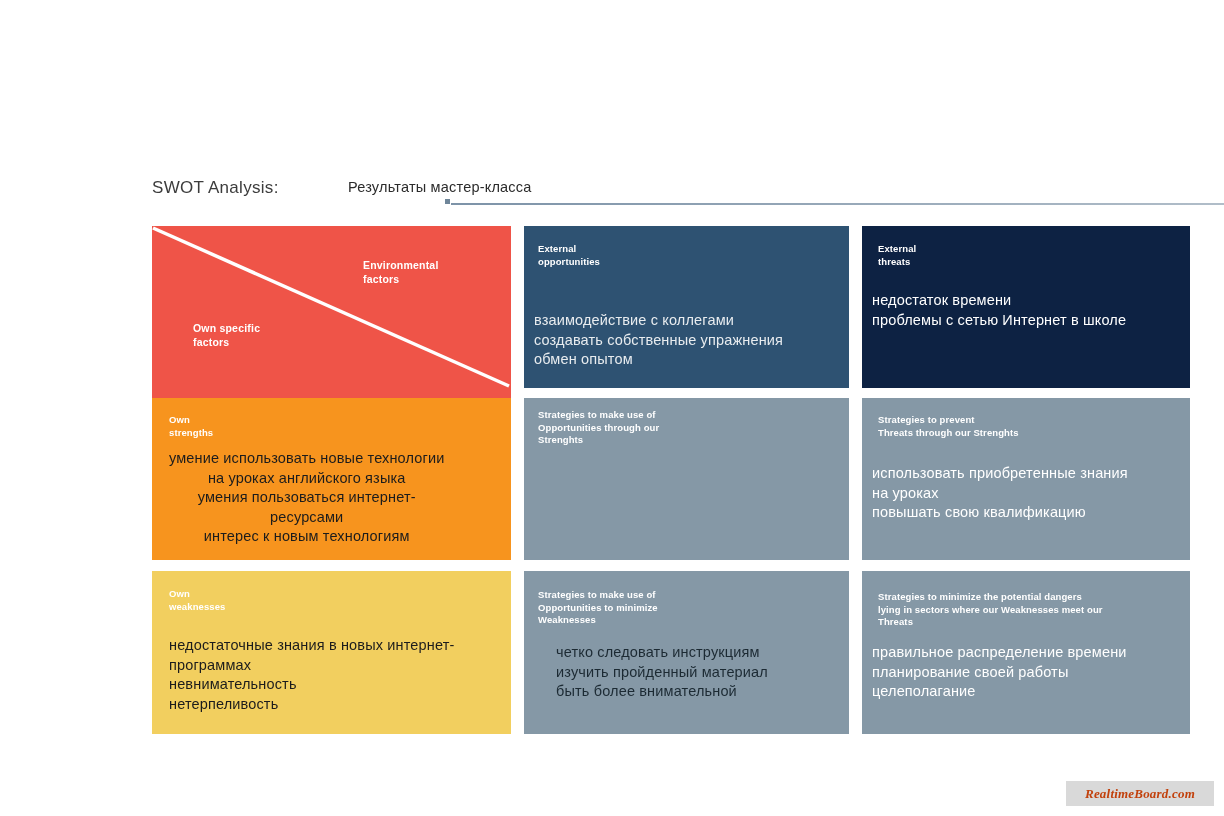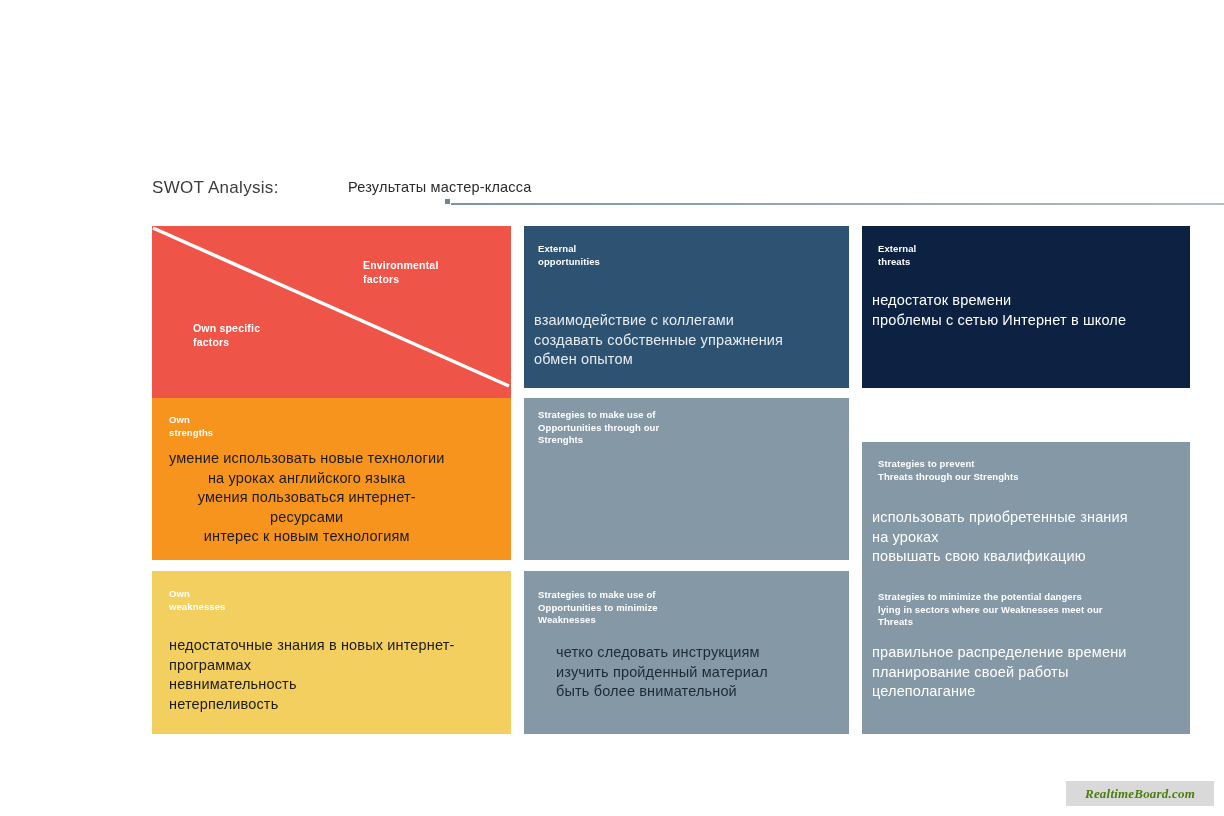--- a/index.html
+++ b/index.html
@@ -64,41 +64,41 @@
 
   
   #c-str{left:152px;top:398px;width:359px;height:162px;background:#f7941e;}
   #c-str .cell-title{left:17px;top:16px;color:#ffffff;}
   #c-str .cell-body{left:17px;top:51px;color:#1c1c1c;text-align:center;}
 
   #c-so{left:524px;top:398px;width:325px;height:162px;background:#8598a6;}
   #c-so .cell-title{left:14px;top:11px;color:#ffffff;}
   #c-so .cell-body{left:6px;top:63px;color:#1c2a33;}
 
-  #c-st{left:862px;top:398px;width:328px;height:162px;background:#8598a6;margin-top:44px;}
+  #c-st{left:862px;top:398px;width:328px;height:162px;background:#8598a6;}
   #c-st .cell-title{left:16px;top:16px;color:#ffffff;}
   #c-st .cell-body{left:10px;top:66px;color:#ffffff;}
 
   
   #c-wk{left:152px;top:571px;width:359px;height:163px;background:#f2cf5f;}
   #c-wk .cell-title{left:17px;top:17px;color:#ffffff;}
   #c-wk .cell-body{left:17px;top:65px;color:#1c1c1c;}
 
   #c-wo{left:524px;top:571px;width:325px;height:163px;background:#8598a6;}
   #c-wo .cell-title{left:14px;top:18px;color:#ffffff;}
   #c-wo .cell-body{left:32px;top:72px;color:#1c2a33;}
 
   #c-wt{left:862px;top:571px;width:328px;height:163px;background:#8598a6;}
   #c-wt .cell-title{left:16px;top:20px;color:#ffffff;}
   #c-wt .cell-body{left:10px;top:72px;color:#ffffff;}
 
   
   #watermark{
     position:absolute;left:1066px;top:781px;width:148px;height:25px;
-    background:#d9d9d9;color:#4d7c0f;
+    background:#d9d9d9;color:#c2410c;
     font-family:"Liberation Serif",serif;
     font-size:13px;font-style:italic;font-weight:bold;
     display:flex;align-items:center;justify-content:center;
     letter-spacing:.2px;
   }
 </style>
 </head>
 <body>
 
 <div id="page">

